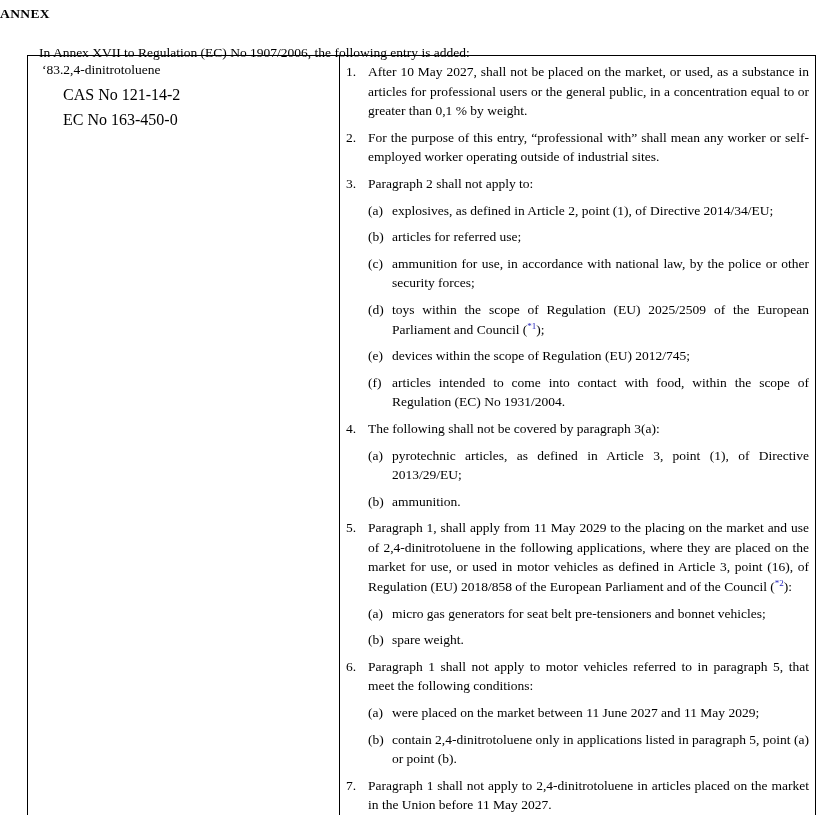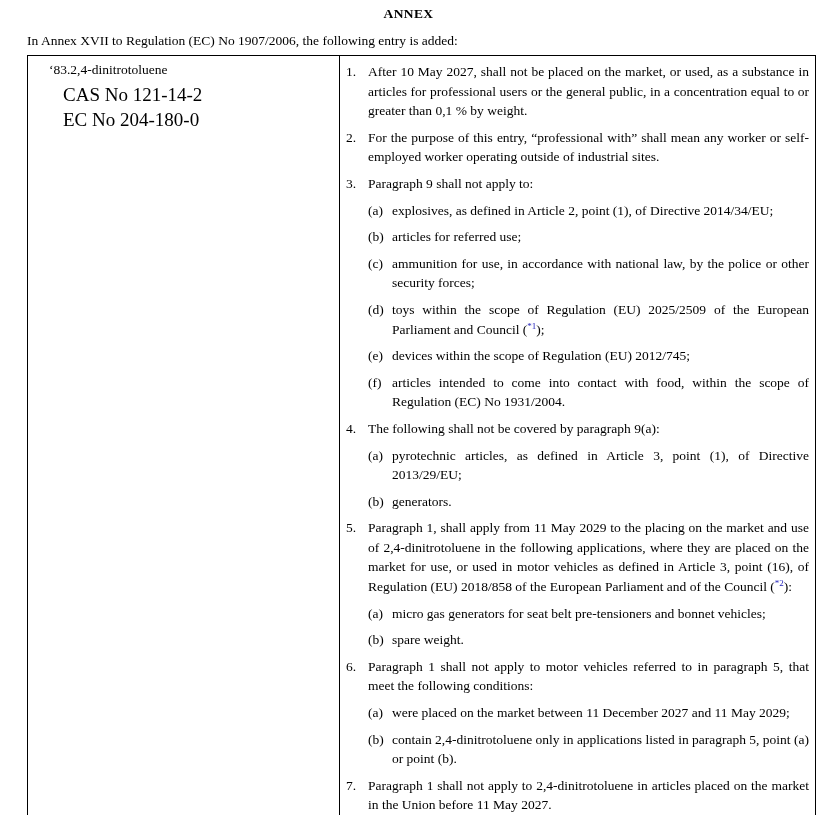--- a/index.html
+++ b/index.html
@@ -14,32 +14,32 @@
     color: #000000;
     -webkit-font-smoothing: antialiased;
   }
   .page {
     position: relative;
     width: 817px;
     height: 815px;
     overflow: hidden;
   }
   .annex-heading {
-    text-align: center;
+    text-align: left;
     font-weight: bold;
     font-size: 13.5px;
     letter-spacing: 0.4px;
     margin: 0;
     padding-top: 6px;
     line-height: 16px;
   }
   .intro-line {
     font-size: 13.5px;
     line-height: 16px;
-    margin: 0;
+    margin: 12px;
     padding: 11px 0 6px 27px;
   }
   .entry-table {
     position: absolute;
     left: 27px;
     top: 55px;
     width: 786px;
     border-collapse: collapse;
     table-layout: fixed;
   }
@@ -53,24 +53,24 @@
   }
   .col-conditions {
     width: 475px;
   }
   .substance-cell-inner {
     padding: 6px 8px 8px 6px;
   }
   .substance-name {
     font-size: 13.5px;
     line-height: 16px;
-    margin: 0 0 9px 15px;
+    margin: 0 0 9px 8px;
   }
   .substance-id {
-    font-size: 19px;
+    font-size: 16px;
     line-height: 16px;
     margin: 0 0 9px 0;
     padding-left: 29px;
   }
   .conditions-cell-inner {
     padding: 6px 6px 8px 6px;
   }
   .num-item {
     position: relative;
     font-size: 13.5px;
@@ -133,45 +133,45 @@
 
   <p class="intro-line">In Annex XVII to Regulation (EC) No 1907/2006, the following entry is added:</p>
 
   <table class="entry-table">
     <tbody>
       <tr>
         <td class="col-substance">
           <div class="substance-cell-inner">
             <p class="substance-name">‘83.2,4-dinitrotoluene</p>
             <p class="substance-id">CAS No 121-14-2</p>
-            <p class="substance-id">EC No 204-180-0</p>
+            <p class="substance-id">EC No 163-450-0</p>
           </div>
         </td>
         <td class="col-conditions">
           <div class="conditions-cell-inner" id="conditions-list">
               <div class="num-item justify-last-left"><span class="num-marker">1.</span><span>After 10 May 2027, shall not be placed on the market, or used, as a substance in articles for professional users or the general public, in a concentration equal to or greater than 0,1 % by weight.</span></div>
               <div class="num-item justify-last-left"><span class="num-marker">2.</span><span>For the purpose of this entry, “professional with” shall mean any worker or self-employed worker operating outside of industrial sites.</span></div>
-              <div class="num-item justify-last-left"><span class="num-marker">3.</span><span>Paragraph 9 shall not apply to:</span><div class="sub-list">
+              <div class="num-item justify-last-left"><span class="num-marker">3.</span><span>Paragraph 2 shall not apply to:</span><div class="sub-list">
                   <div class="sub-item justify-last-left"><span class="sub-marker">(a)</span><span>explosives, as defined in Article 2, point (1), of Directive 2014/34/EU;</span></div>
                   <div class="sub-item justify-last-left"><span class="sub-marker">(b)</span><span>articles for referred use;</span></div>
                   <div class="sub-item justify-last-left"><span class="sub-marker">(c)</span><span>ammunition for use, in accordance with national law, by the police or other security forces;</span></div>
                   <div class="sub-item justify-last-left"><span class="sub-marker">(d)</span><span>toys within the scope of Regulation (EU) 2025/2509 of the European Parliament and Council (<span class="footnote-ref"><sup>*1</sup></span>);</span></div>
                   <div class="sub-item justify-last-left"><span class="sub-marker">(e)</span><span>devices within the scope of Regulation (EU) 2012/745;</span></div>
                   <div class="sub-item justify-last-left"><span class="sub-marker">(f)</span><span>articles intended to come into contact with food, within the scope of Regulation (EC) No 1931/2004.</span></div>
                 </div></div>
-              <div class="num-item justify-last-left"><span class="num-marker">4.</span><span>The following shall not be covered by paragraph 9(a):</span><div class="sub-list">
+              <div class="num-item justify-last-left"><span class="num-marker">4.</span><span>The following shall not be covered by paragraph 3(a):</span><div class="sub-list">
                   <div class="sub-item justify-last-left"><span class="sub-marker">(a)</span><span>pyrotechnic articles, as defined in Article 3, point (1), of Directive 2013/29/EU;</span></div>
-                  <div class="sub-item justify-last-left"><span class="sub-marker">(b)</span><span>generators.</span></div>
+                  <div class="sub-item justify-last-left"><span class="sub-marker">(b)</span><span>ammunition.</span></div>
                 </div></div>
               <div class="num-item justify-last-left"><span class="num-marker">5.</span><span>Paragraph 1, shall apply from 11 May 2029 to the placing on the market and use of 2,4-dinitrotoluene in the following applications, where they are placed on the market for use, or used in motor vehicles as defined in Article 3, point (16), of Regulation (EU) 2018/858 of the European Parliament and of the Council (<span class="footnote-ref"><sup>*2</sup></span>):</span><div class="sub-list">
                   <div class="sub-item justify-last-left"><span class="sub-marker">(a)</span><span>micro gas generators for seat belt pre-tensioners and bonnet vehicles;</span></div>
                   <div class="sub-item justify-last-left"><span class="sub-marker">(b)</span><span>spare weight.</span></div>
                 </div></div>
               <div class="num-item justify-last-left"><span class="num-marker">6.</span><span>Paragraph 1 shall not apply to motor vehicles referred to in paragraph 5, that meet the following conditions:</span><div class="sub-list">
-                  <div class="sub-item justify-last-left"><span class="sub-marker">(a)</span><span>were placed on the market between 11 December 2027 and 11 May 2029;</span></div>
+                  <div class="sub-item justify-last-left"><span class="sub-marker">(a)</span><span>were placed on the market between 11 June 2027 and 11 May 2029;</span></div>
                   <div class="sub-item justify-last-left"><span class="sub-marker">(b)</span><span>contain 2,4-dinitrotoluene only in applications listed in paragraph 5, point (a) or point (b).</span></div>
                 </div></div>
               <div class="num-item justify-last-left"><span class="num-marker">7.</span><span>Paragraph 1 shall not apply to 2,4-dinitrotoluene in articles placed on the market in the Union before 11 May 2027.</span></div>
             </div>
         </td>
       </tr>
     </tbody>
   </table>
 
 </div>

